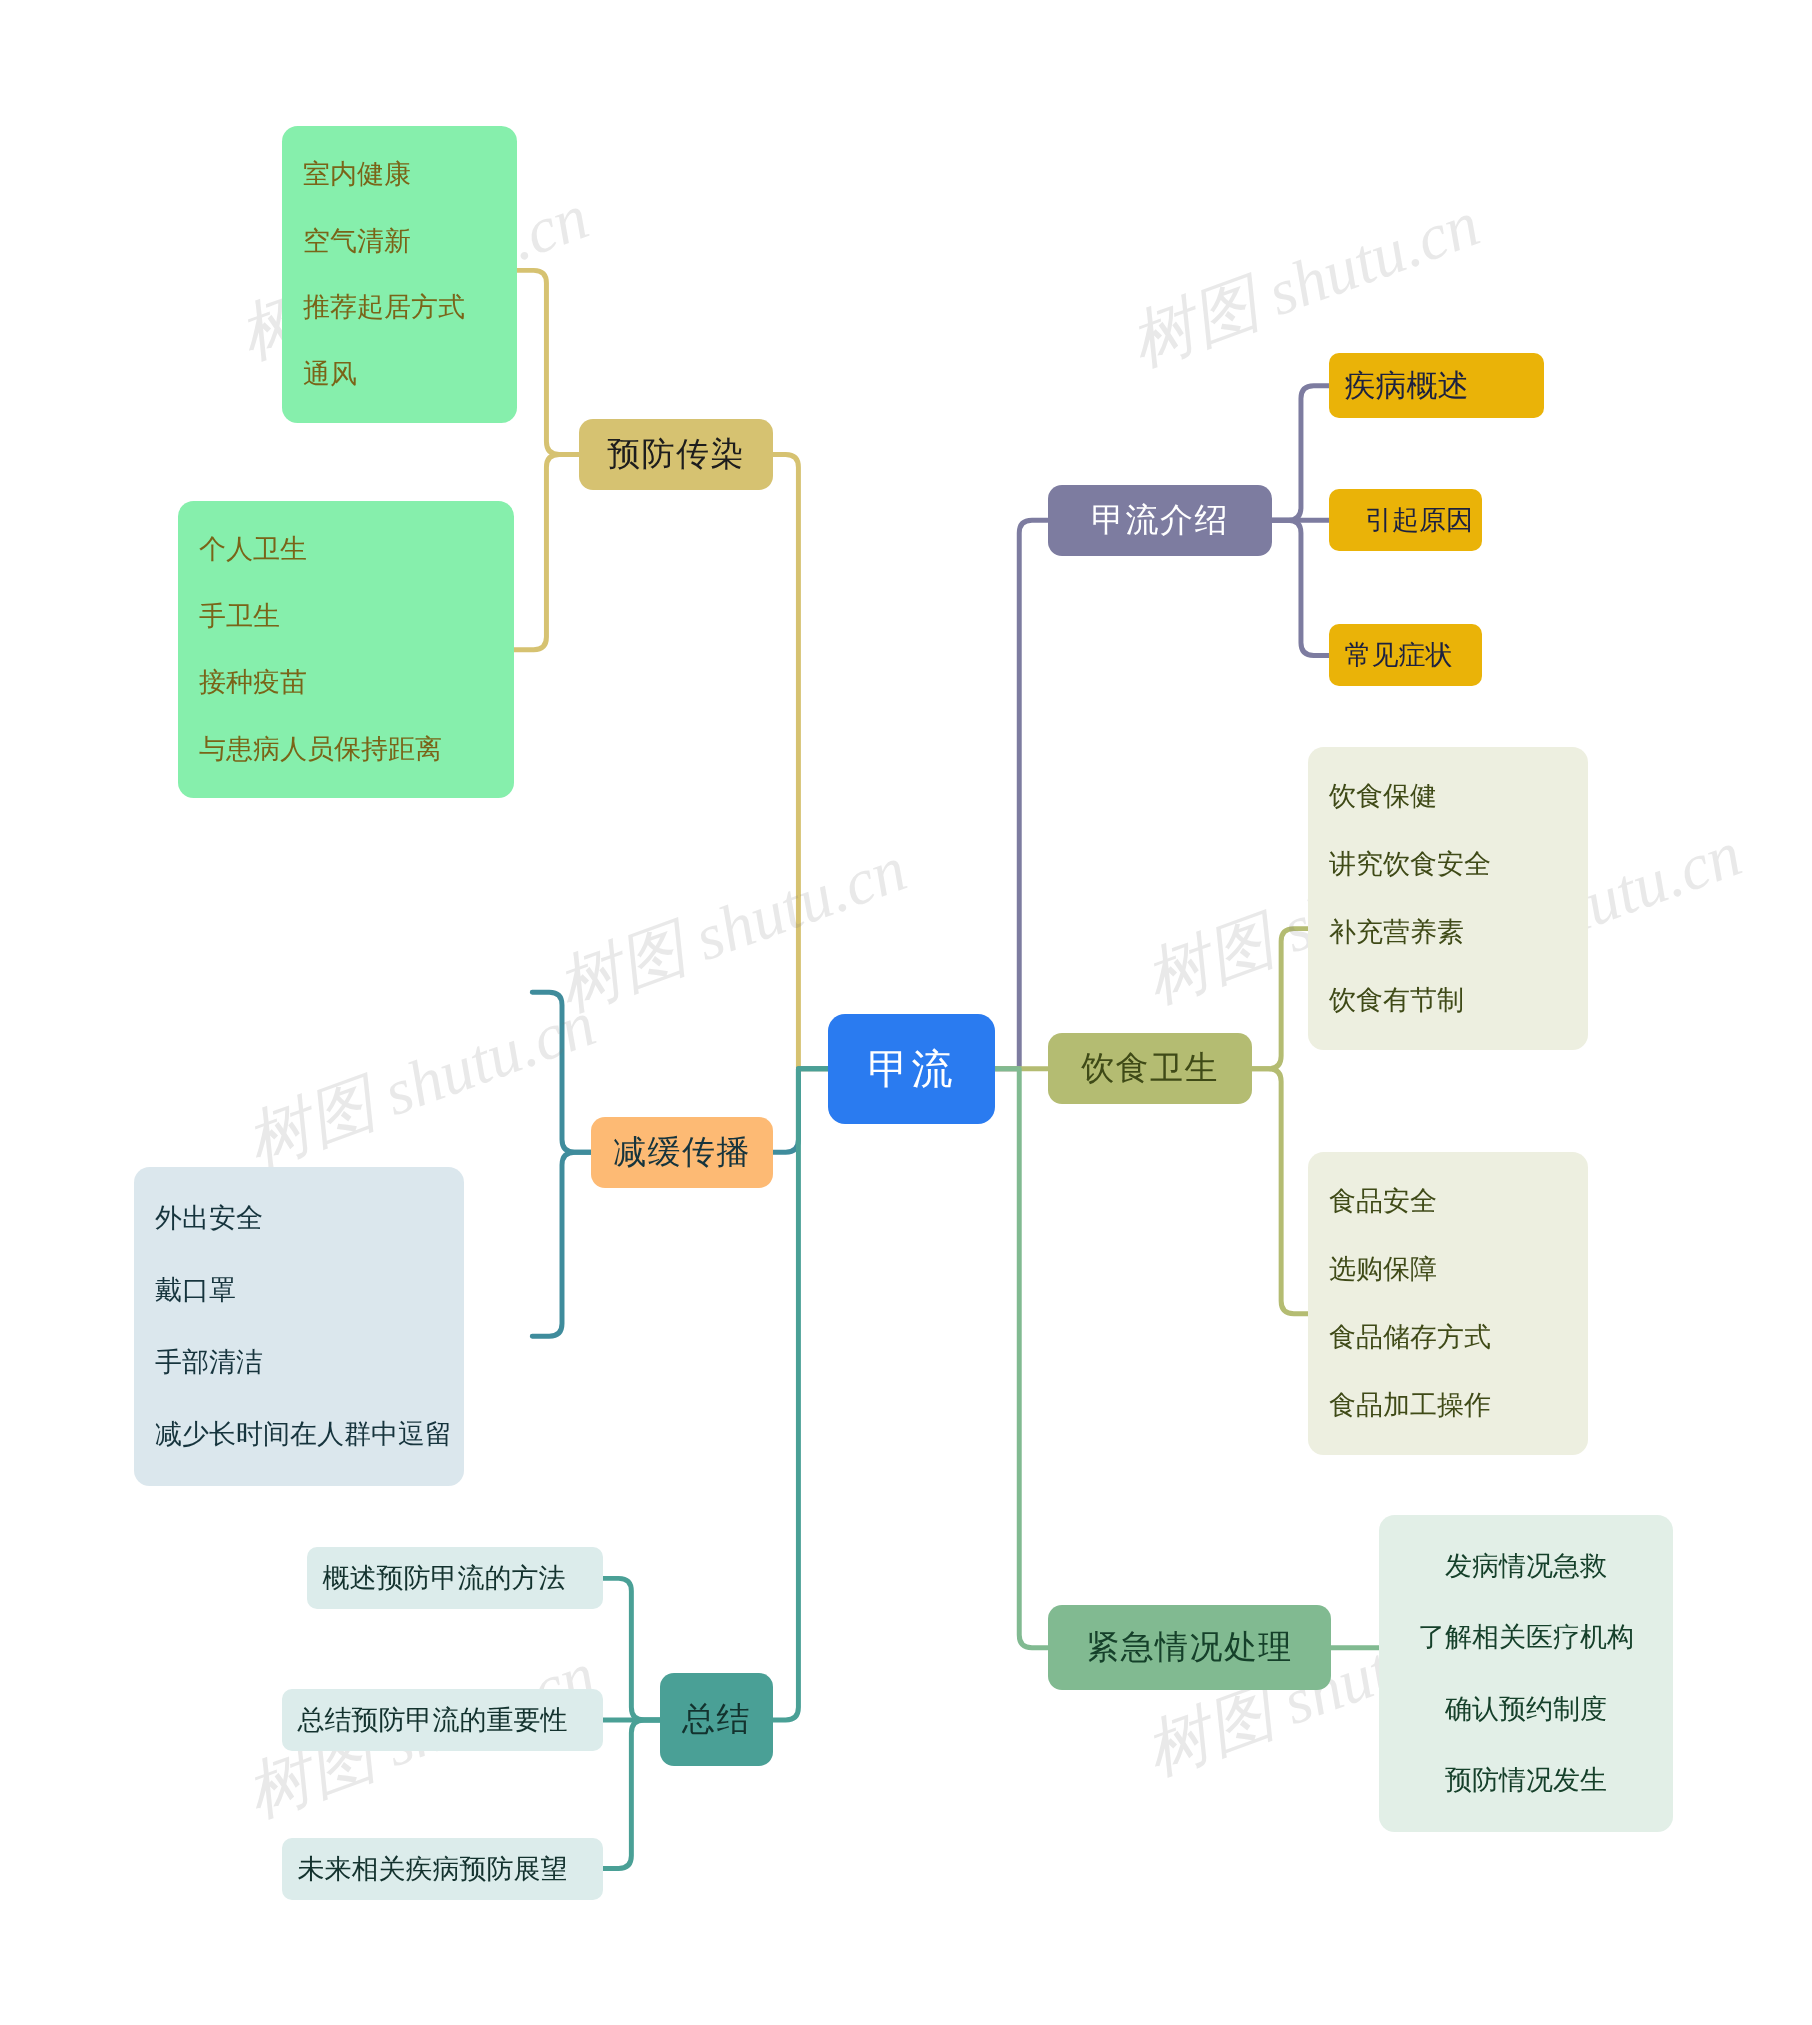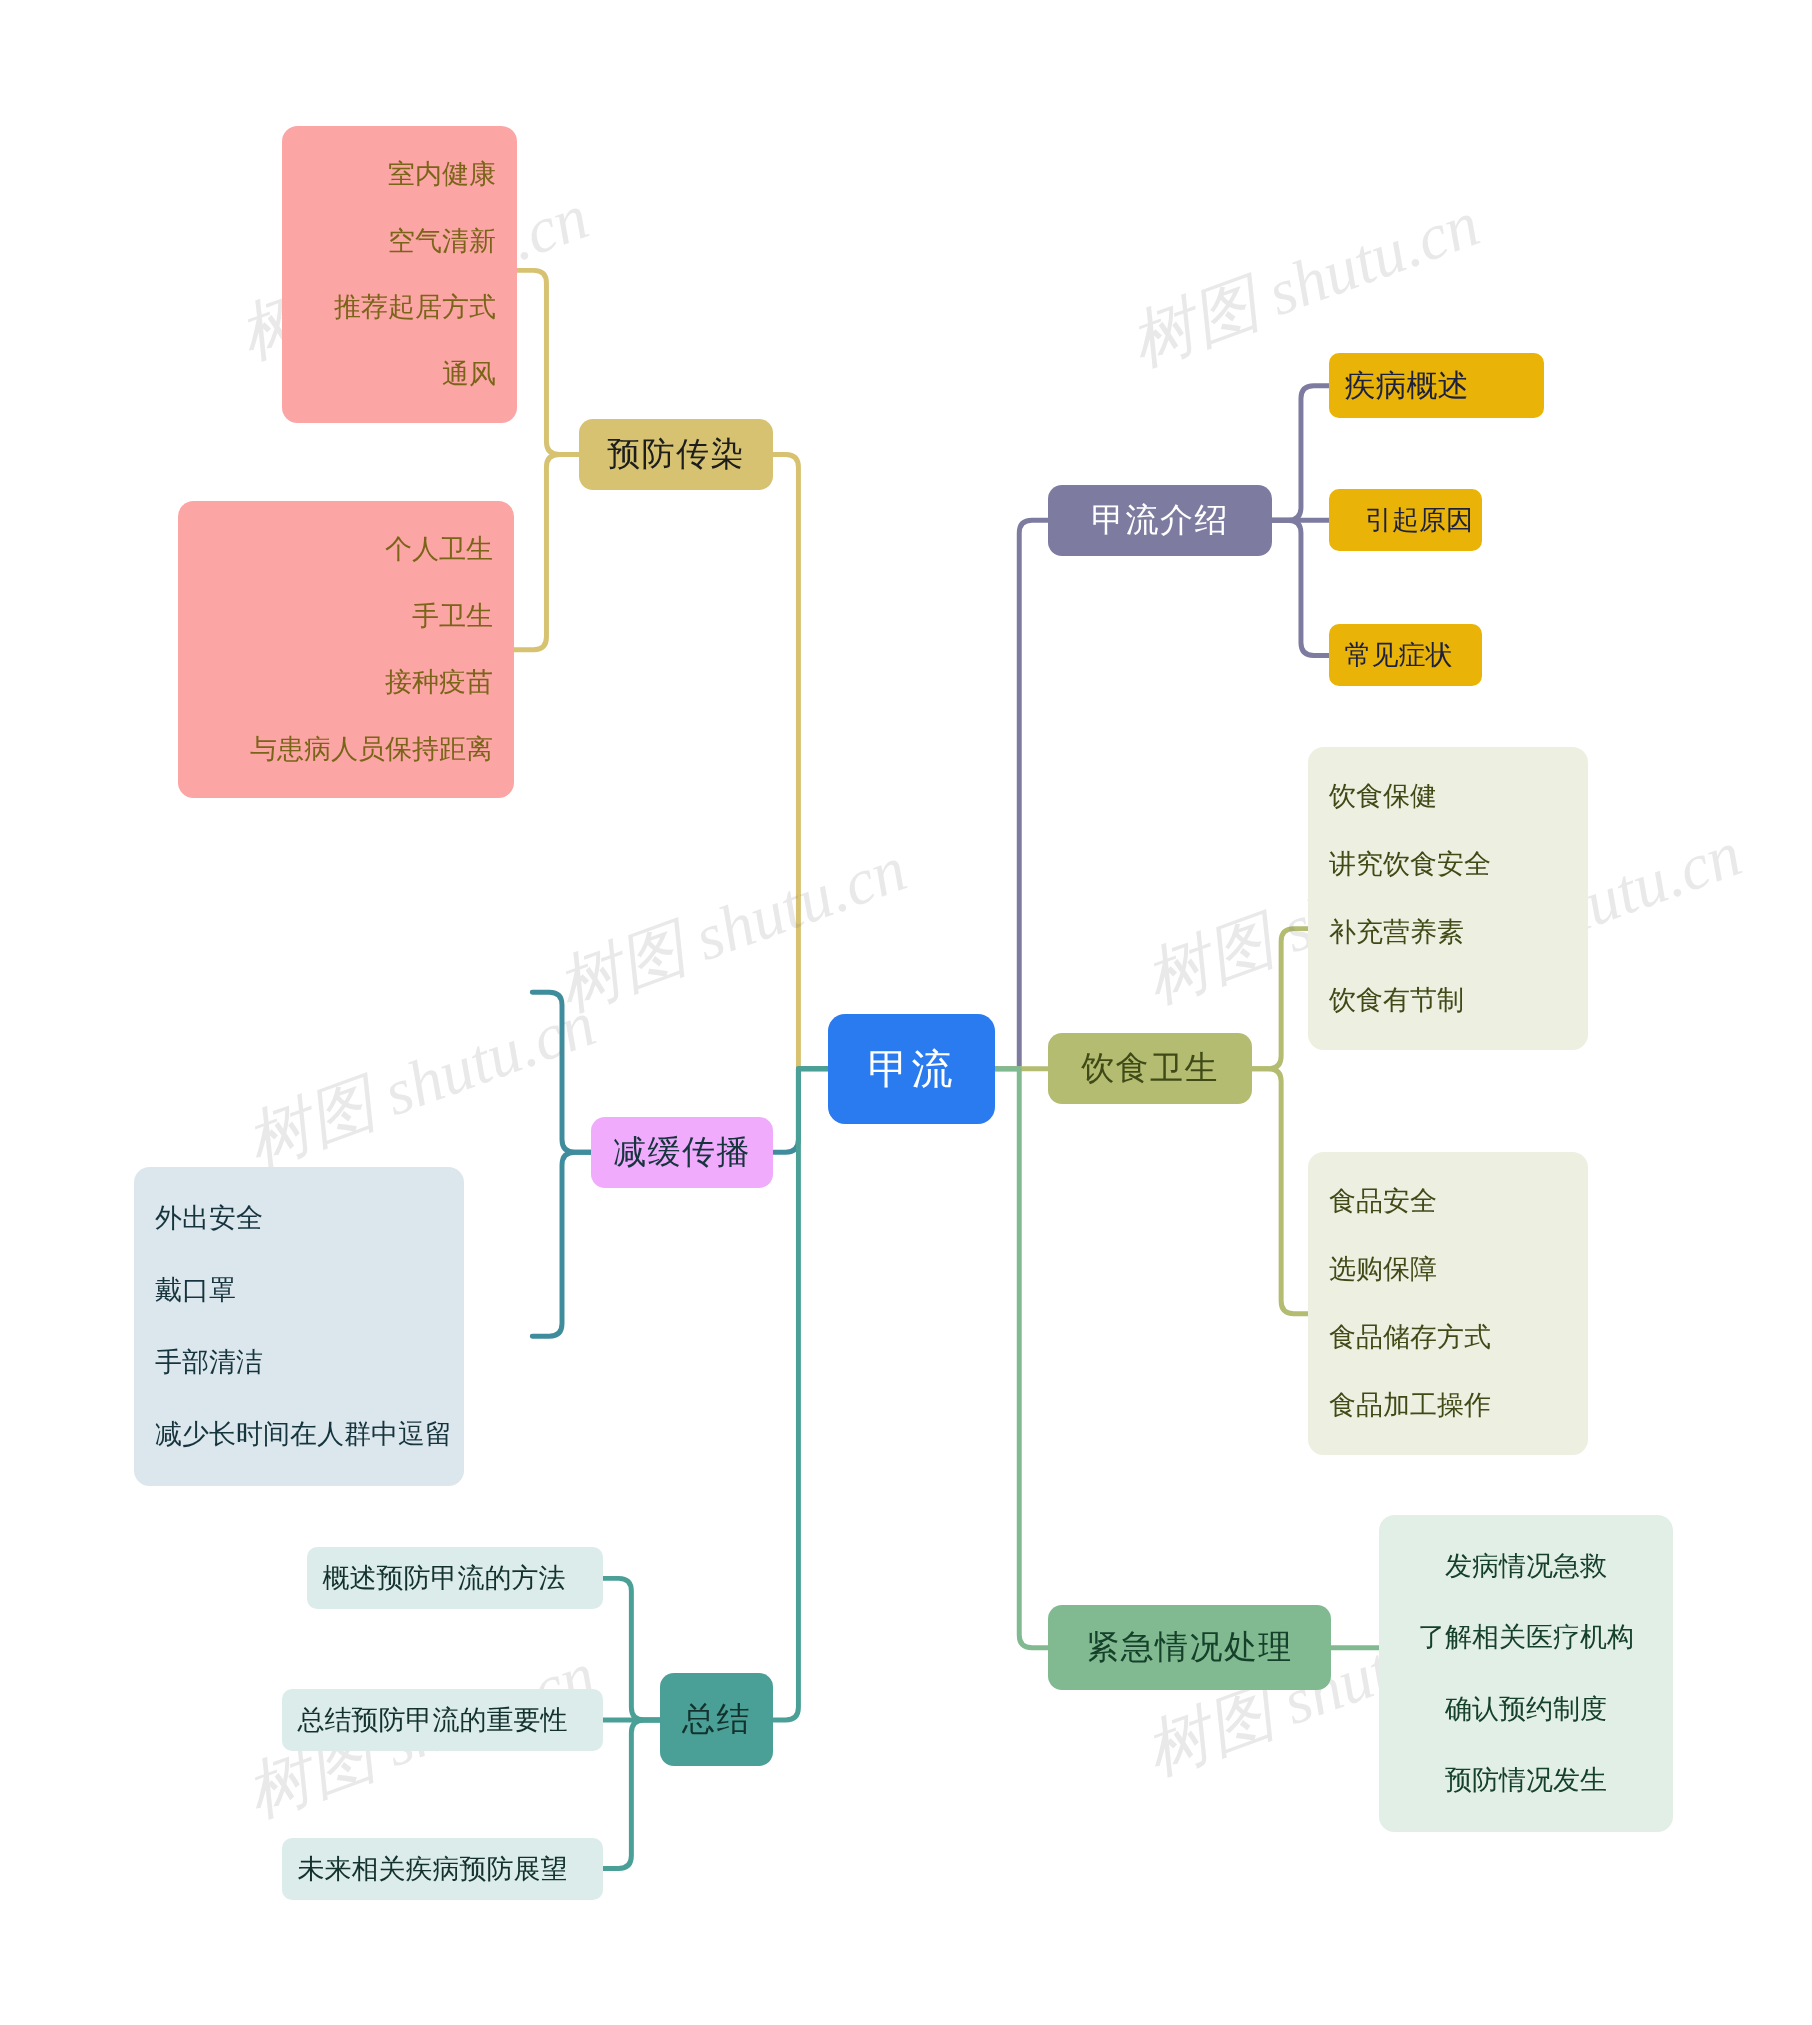--- a/index.html
+++ b/index.html
@@ -25,24 +25,24 @@
            padding:15.6px 21px;}
   .leafbox .line{font-size:27px;line-height:1.15;white-space:nowrap;}
 
   
   .leafsolo{position:absolute;box-sizing:border-box;border-radius:10px;
             display:flex;align-items:center;padding:0 15.6px;
             font-size:27px;white-space:nowrap;}
 
   
   .c-gold      {background:#d6c271;}
-  .c-goldlight {background:#fca5a5;align-items:flex-end;}
+  .c-goldlight {background:#86efac;}
   .c-goldtext  {color:#7a6418;}
 
-  .c-teal      {background:#f0abfc;}
+  .c-teal      {background:#fdba74;}
   .c-tealtext  {color:#16343d;}
   .c-bluelight {background:#dbe7ed;}
 
   .c-purple    {background:#7d7ca0;}
   .c-purplelight{background:#eab308;}
   .c-purpletext{color:#1c2140;}
 
   .c-olive     {background:#b4bc72;}
   .c-olivelight{background:#edefe0;}
   .c-olivetext {color:#3f4a17;}

